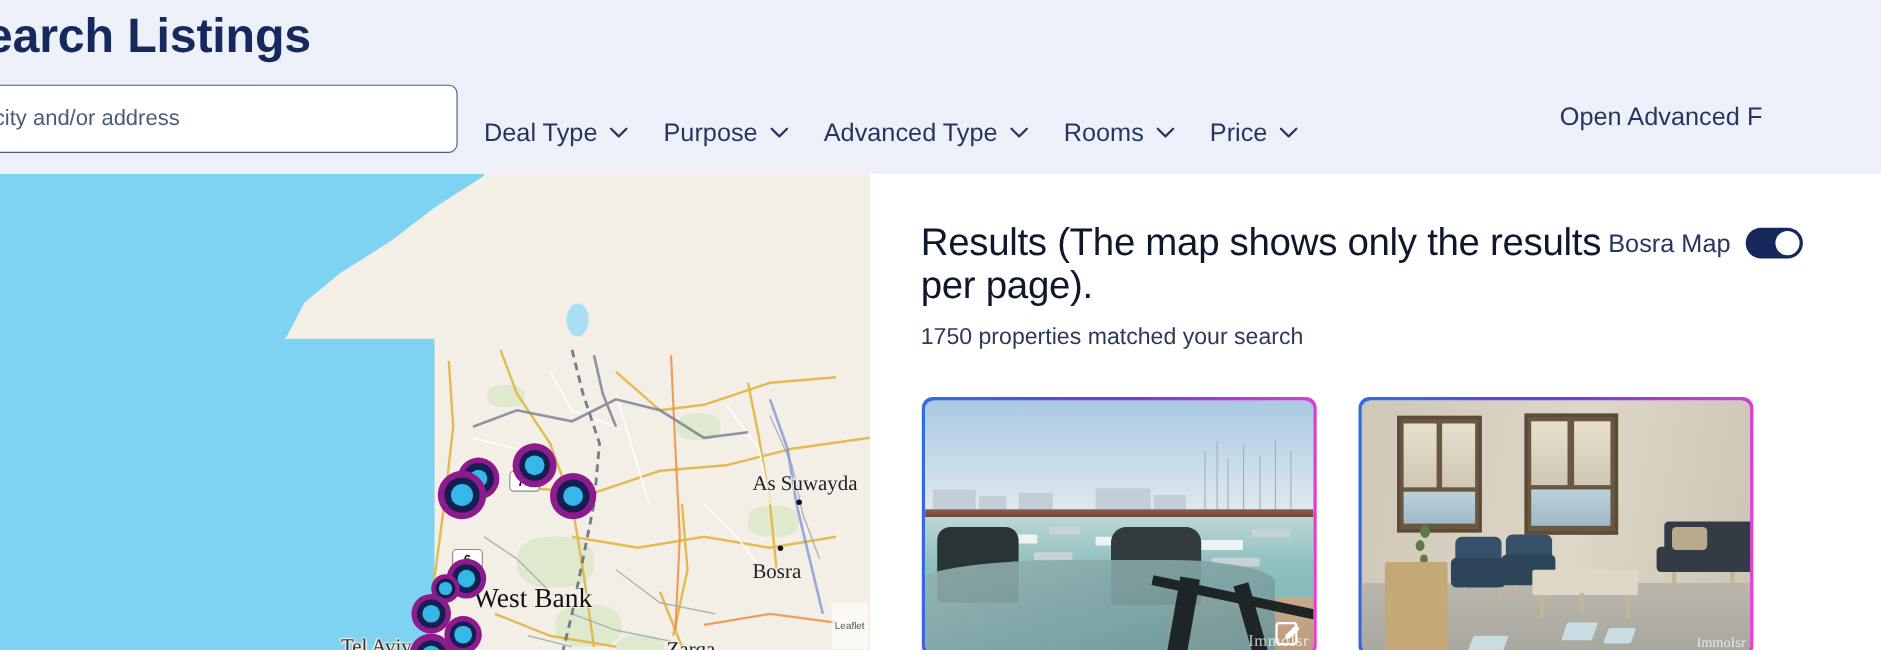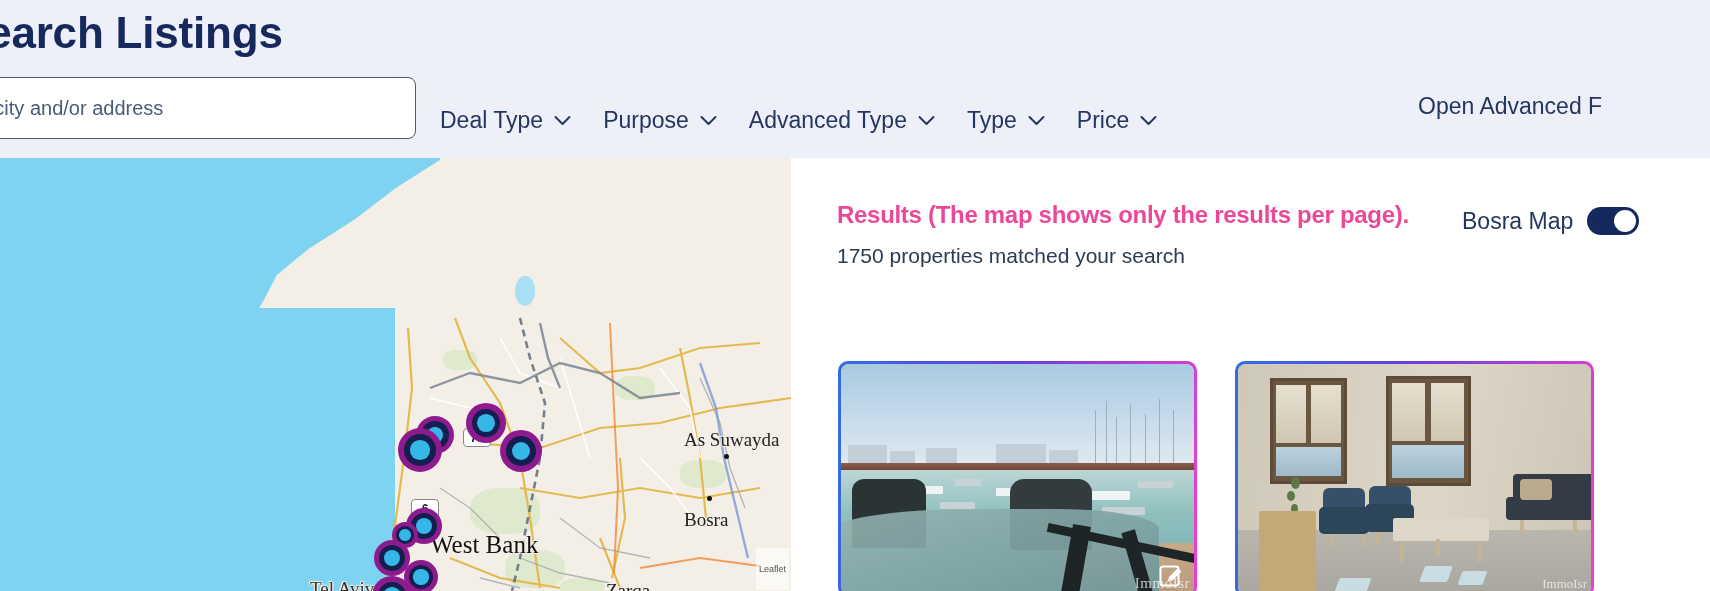--- a/index.html
+++ b/index.html
@@ -149,21 +149,21 @@
   .results {
     position: absolute; left: 791px; top: 158px;
     width: 919px; height: 433px;
     background: #ffffff;
     overflow: hidden;
   }
   .results-head {
     position: absolute; left: 46px; top: 44px; width: 650px;
   }
   .results-title {
-    font-size: 24px; font-weight: 700; color: #ec4899;
+    font-size: 35px; font-weight: 400; color: #0f172a;
     line-height: 1.1; letter-spacing: -0.3px;
   }
   .results-sub {
     margin-top: 16px;
     font-size: 21px; color: #2b3a55;
   }
   .hide-map-row {
     position: absolute; left: 1462px; top: 207px;
     display: flex; align-items: center; gap: 14px;
   }
@@ -280,21 +280,21 @@
       <div class="filter-item">
         <span class="filter-label">Advanced Type</span>
         <span class="chev">
           <svg width="17" height="11" viewBox="0 0 17 11">
               <path d="M1.5 2 L8.5 9 L15.5 2" fill="none" stroke="#24365f" stroke-width="2" stroke-linecap="round" stroke-linejoin="round"></path>
             </svg>
         </span>
       </div>
 
       <div class="filter-item">
-        <span class="filter-label">Type</span>
+        <span class="filter-label">Rooms</span>
         <span class="chev">
           <svg width="17" height="11" viewBox="0 0 17 11">
               <path d="M1.5 2 L8.5 9 L15.5 2" fill="none" stroke="#24365f" stroke-width="2" stroke-linecap="round" stroke-linejoin="round"></path>
             </svg>
         </span>
       </div>
 
       <div class="filter-item">
         <span class="filter-label">Price</span>
         <span class="chev">

